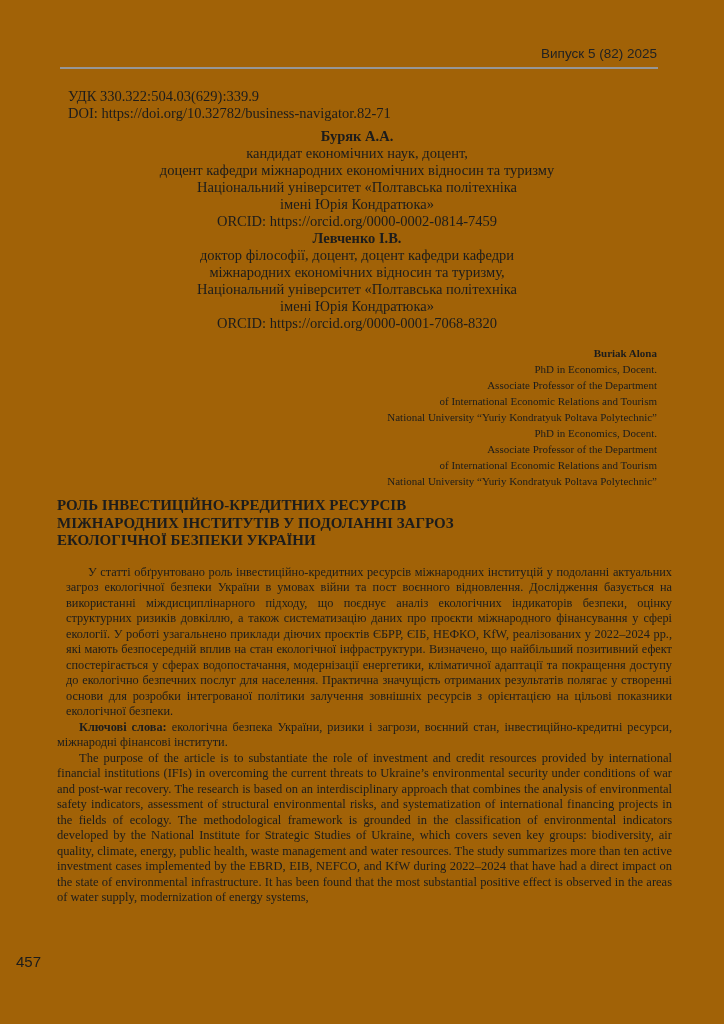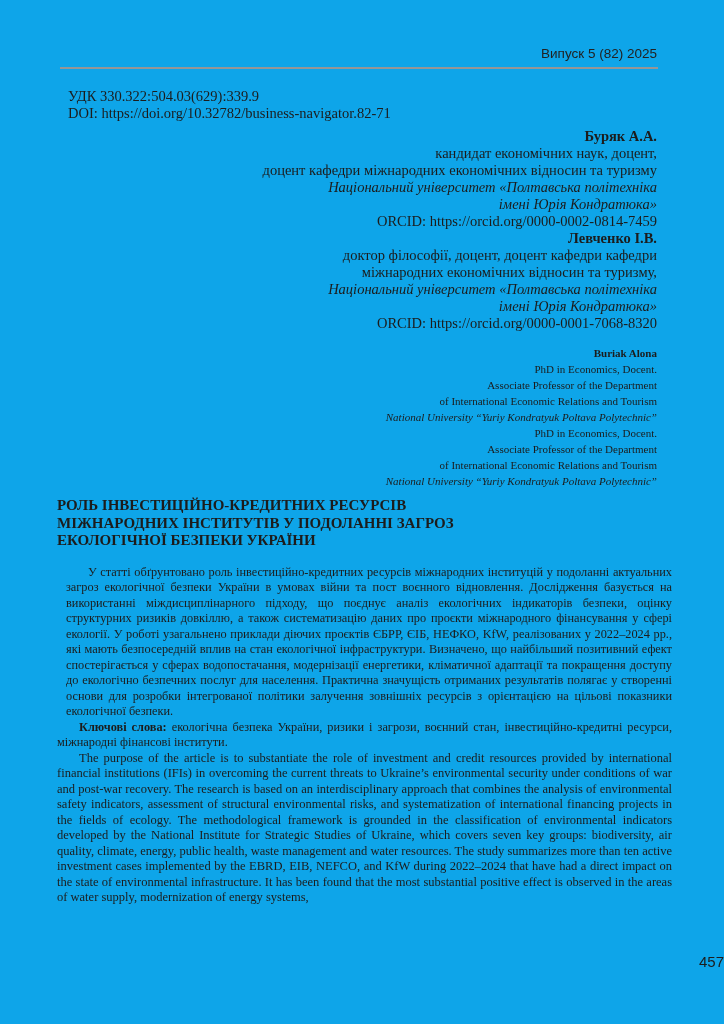--- a/index.html
+++ b/index.html
@@ -13,21 +13,21 @@
     overflow: hidden;
     position: relative;
     font-family: "Liberation Serif", "DejaVu Serif", serif;
     color: #1c1c1c;
     -webkit-font-smoothing: antialiased;
   }
   .page {
     position: relative;
     width: 724px;
     height: 1024px;
-    background: #0ea5e9;
+    background: #a16207;
     box-sizing: border-box;
     padding: 46px 52px 0 57px;
   }
   
   .issue {
     font-family: "Liberation Sans", "DejaVu Sans", sans-serif;
     font-size: 13.5px;
     line-height: 16px;
     text-align: right;
     margin-right: 15px;
@@ -42,30 +42,30 @@
   .meta {
     margin: 19px 0 0 11px;
     font-size: 14.5px;
     line-height: 17px;
   }
   
   .authors-ua {
     margin: 6px 15px 0 0;
     font-size: 14.5px;
     line-height: 17px;
-    text-align: right;
+    text-align: center;
   }
   .authors-en {
     margin: 13px 15px 0 0;
     font-size: 11px;
     line-height: 16px;
     text-align: right;
   }
   .author-name { font-weight: bold; }
-  .affil { font-style: italic; }
+  .affil { }
   
   .title-ua {
     margin: 8px 0 8px;
     text-align: left;
     font-weight: bold;
     font-size: 15px;
     line-height: 17.5px;
   }
   .title-en {
     margin: 15px 0 0;
@@ -87,24 +87,24 @@
   .abstract-en {
     margin: 0 0 0;
     font-size: 12.5px;
     line-height: 15.5px;
     text-align: justify;
     text-indent: 22px;
   }
   
   .page-number {
     position: absolute;
-    left: 0;
+    left: 16px;
     right: 0;
     bottom: 54px;
-    text-align: right;
+    text-align: left;
     font-family: "Liberation Sans", "DejaVu Sans", sans-serif;
     font-size: 15px;
     color: #1c1c1c;
   }
 </style>
 </head>
 <body>
 
 <div class="page">
 

